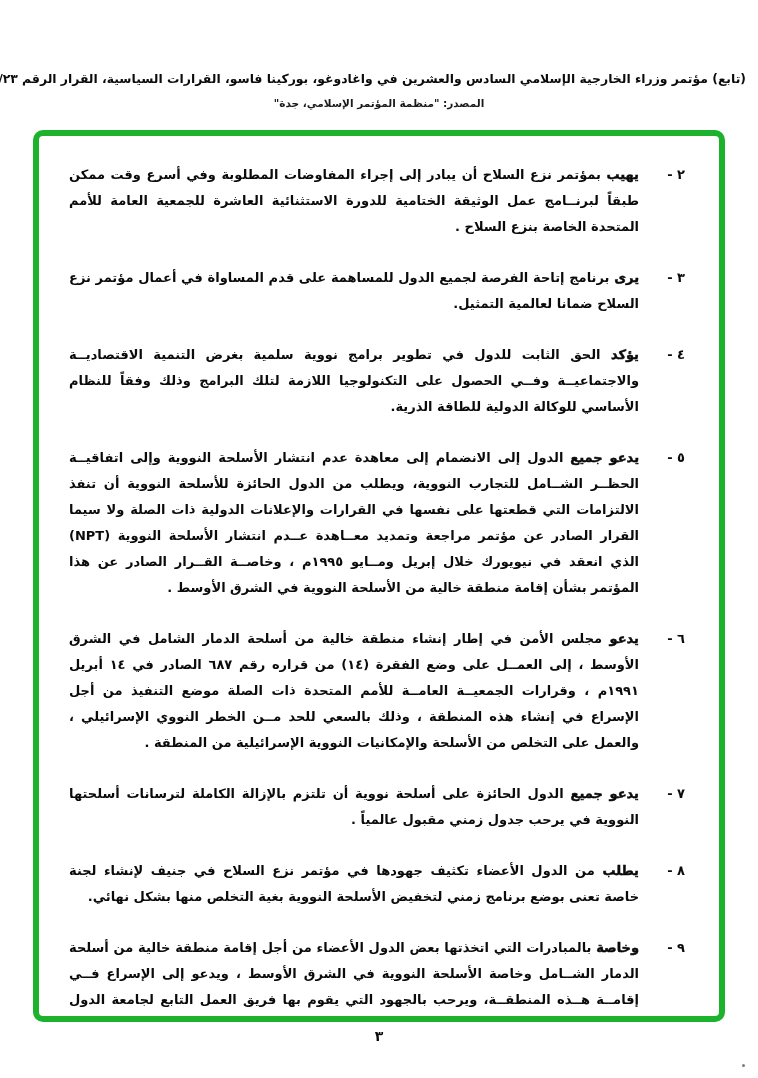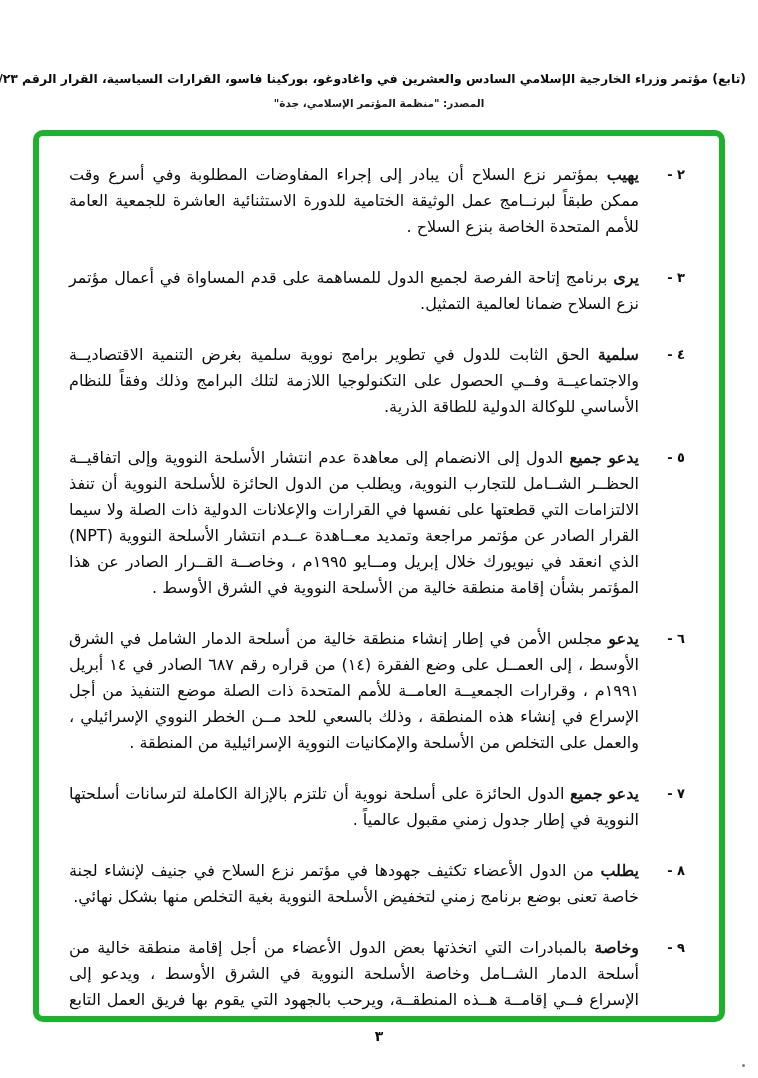--- a/index.html
+++ b/index.html
@@ -52,22 +52,22 @@
   .item-num{
     flex:0 0 46px;
     font-size:13px;
     font-weight:bold;
     line-height:26px;
     text-align:right;
     white-space:nowrap;
   }
   .item-text{
     flex:1;
-    font-size:16px;
-    font-weight:normal;
+    font-size:13px;
+    font-weight:bold;
     line-height:26px;
     text-align:justify;
     text-align-last:right;
     padding-left:2px;
   }
   .lead{
     -webkit-text-stroke:0.45px currentColor;
   }
   .page-num{
     position:absolute;
@@ -102,36 +102,36 @@
         <div class="item-text"><span class="lead">يهيب</span> <span>بمؤتمر نزع السلاح أن يبادر إلى إجراء المفاوضات المطلوبة وفي أسرع وقت ممكن طبقاً لبرنــامج عمل الوثيقة الختامية للدورة الاستثنائية العاشرة للجمعية العامة للأمم المتحدة الخاصة بنزع السلاح .</span></div>
       </div>
 
       <div class="item">
         <div class="item-num">٣ -</div>
         <div class="item-text"><span class="lead">يرى</span> <span>برنامج إتاحة الفرصة لجميع الدول للمساهمة على قدم المساواة في أعمال مؤتمر نزع السلاح ضمانا لعالمية التمثيل.</span></div>
       </div>
 
       <div class="item">
         <div class="item-num">٤ -</div>
-        <div class="item-text"><span class="lead">سلمية</span> <span>الحق الثابت للدول في تطوير برامج نووية سلمية بغرض التنمية الاقتصاديــة والاجتماعيــة وفــي الحصول على التكنولوجيا اللازمة لتلك البرامج وذلك وفقاً للنظام الأساسي للوكالة الدولية للطاقة الذرية.</span></div>
+        <div class="item-text"><span class="lead">يؤكد</span> <span>الحق الثابت للدول في تطوير برامج نووية سلمية بغرض التنمية الاقتصاديــة والاجتماعيــة وفــي الحصول على التكنولوجيا اللازمة لتلك البرامج وذلك وفقاً للنظام الأساسي للوكالة الدولية للطاقة الذرية.</span></div>
       </div>
 
       <div class="item">
         <div class="item-num">٥ -</div>
         <div class="item-text"><span class="lead">يدعو جميع</span> <span>الدول إلى الانضمام إلى معاهدة عدم انتشار الأسلحة النووية وإلى اتفاقيــة الحظــر الشــامل للتجارب النووية، ويطلب من الدول الحائزة للأسلحة النووية أن تنفذ الالتزامات التي قطعتها على نفسها في القرارات والإعلانات الدولية ذات الصلة ولا سيما القرار الصادر عن مؤتمر مراجعة وتمديد معــاهدة عــدم انتشار الأسلحة النووية (NPT) الذي انعقد في نيويورك خلال إبريل ومــايو ١٩٩٥م ، وخاصــة القــرار الصادر عن هذا المؤتمر بشأن إقامة منطقة خالية من الأسلحة النووية في الشرق الأوسط .</span></div>
       </div>
 
       <div class="item">
         <div class="item-num">٦ -</div>
         <div class="item-text"><span class="lead">يدعو</span> <span>مجلس الأمن في إطار إنشاء منطقة خالية من أسلحة الدمار الشامل في الشرق الأوسط ، إلى العمــل على وضع الفقرة (١٤) من قراره رقم ٦٨٧ الصادر في ١٤ أبريل ١٩٩١م ، وقرارات الجمعيــة العامــة للأمم المتحدة ذات الصلة موضع التنفيذ من أجل الإسراع في إنشاء هذه المنطقة ، وذلك بالسعي للحد مــن الخطر النووي الإسرائيلي ، والعمل على التخلص من الأسلحة والإمكانيات النووية الإسرائيلية من المنطقة .</span></div>
       </div>
 
       <div class="item">
         <div class="item-num">٧ -</div>
-        <div class="item-text"><span class="lead">يدعو جميع</span> <span>الدول الحائزة على أسلحة نووية أن تلتزم بالإزالة الكاملة لترسانات أسلحتها النووية في إطار جدول زمني مقبول عالمياً .</span></div>
+        <div class="item-text"><span class="lead">يدعو جميع</span> <span>الدول الحائزة على أسلحة نووية أن تلتزم بالإزالة الكاملة لترسانات أسلحتها النووية في يرحب جدول زمني مقبول عالمياً .</span></div>
       </div>
 
       <div class="item">
         <div class="item-num">٨ -</div>
         <div class="item-text"><span class="lead">يطلب</span> <span>من الدول الأعضاء تكثيف جهودها في مؤتمر نزع السلاح في جنيف لإنشاء لجنة خاصة تعنى بوضع برنامج زمني لتخفيض الأسلحة النووية بغية التخلص منها بشكل نهائي.</span></div>
       </div>
 
       <div class="item">
         <div class="item-num">٩ -</div>
         <div class="item-text"><span class="lead">وخاصة</span> <span>بالمبادرات التي اتخذتها بعض الدول الأعضاء من أجل إقامة منطقة خالية من أسلحة الدمار الشــامل وخاصة الأسلحة النووية في الشرق الأوسط ، ويدعو إلى الإسراع فــي إقامــة هــذه المنطقــة، ويرحب بالجهود التي يقوم بها فريق العمل التابع لجامعة الدول العربية لإنشائها.</span></div>

